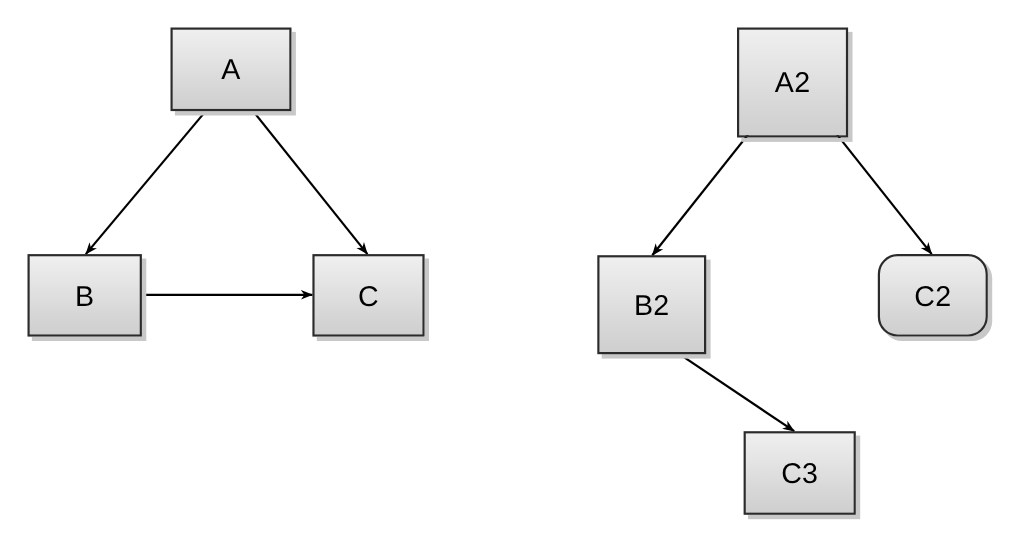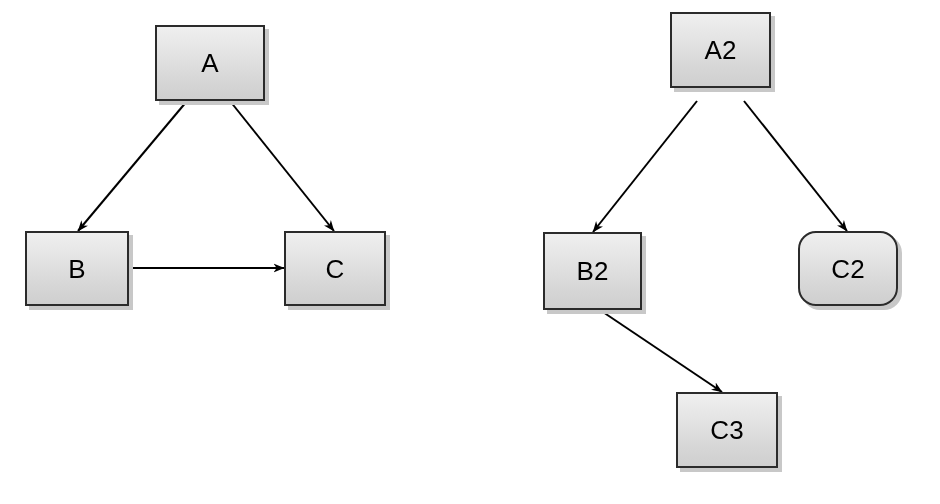--- a/index.html
+++ b/index.html
@@ -69,24 +69,24 @@
   <div id="nodes-layer">
       <div class="node" style="left: 155px; top: 25px; width: 110px; height: 76px;">
         <span class="node-label">A</span>
       </div>
       <div class="node" style="left: 25px; top: 231px; width: 104px; height: 75px;">
         <span class="node-label">B</span>
       </div>
       <div class="node" style="left: 284px; top: 231px; width: 102px; height: 75px;">
         <span class="node-label">C</span>
       </div>
-      <div class="node" style="left: 670px; top: 12px; width: 101px; height: 76px;">
+      <div class="node" style="left: 670px; top: 25px; width: 101px; height: 100px;">
         <span class="node-label">A2</span>
       </div>
-      <div class="node" style="left: 543px; top: 232px; width: 99px; height: 78px;">
+      <div class="node" style="left: 543px; top: 232px; width: 99px; height: 90px;">
         <span class="node-label">B2</span>
       </div>
       <div class="node" style="left: 798px; top: 231px; width: 100px; height: 75px; border-radius: 18px;">
         <span class="node-label">C2</span>
       </div>
       <div class="node" style="left: 676px; top: 392px; width: 102px; height: 76px; text-align: center;">
         <span class="node-label">C3</span>
       </div>
     </div>
 

